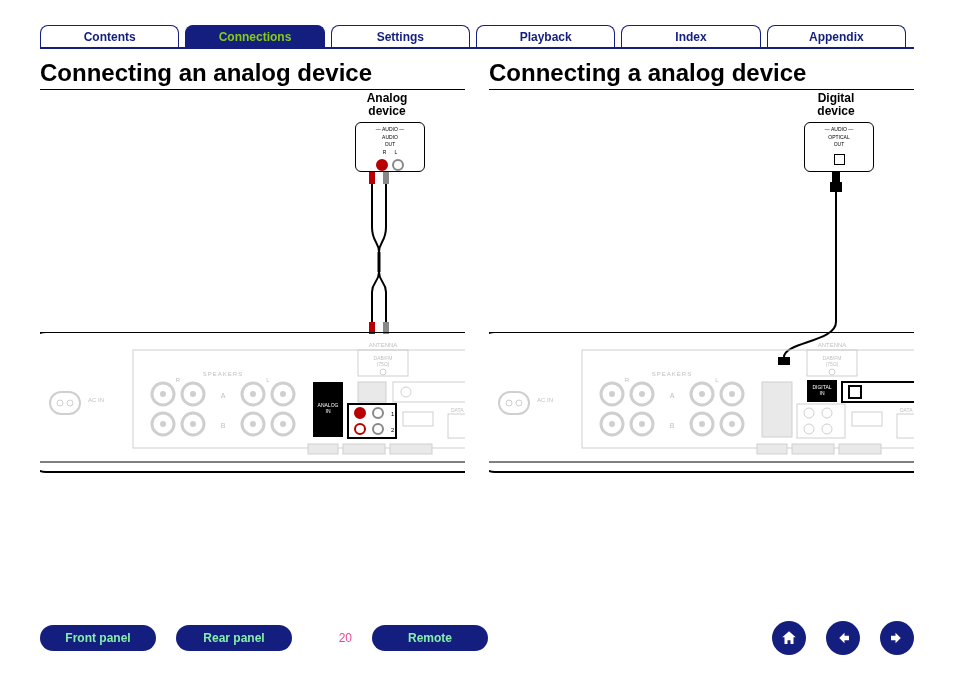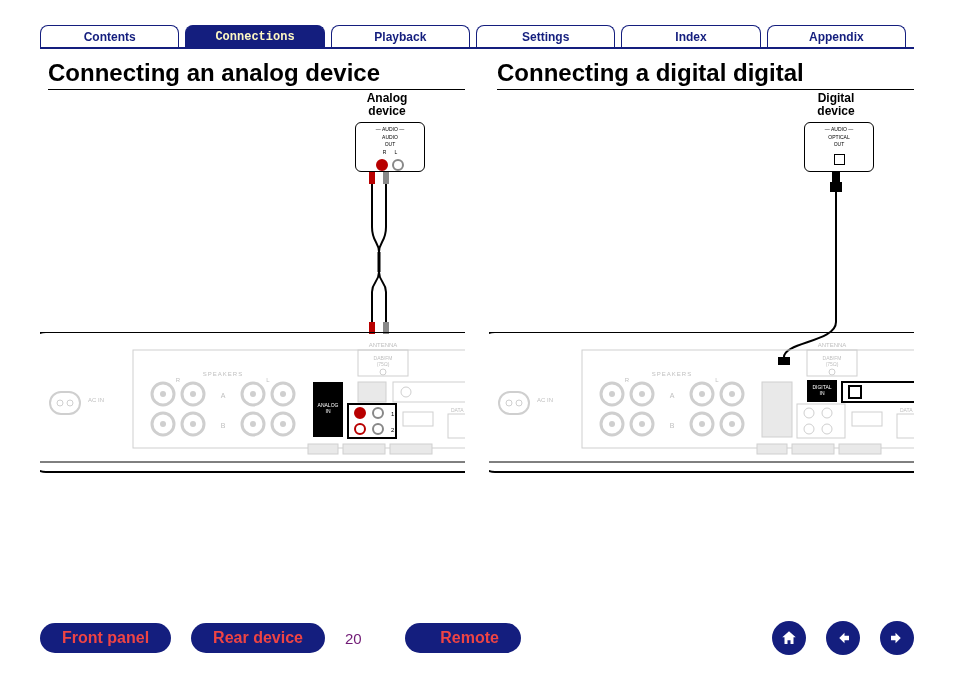--- a/index.html
+++ b/index.html
@@ -35,34 +35,33 @@
     border-top-left-radius: 8px;
     border-top-right-radius: 8px;
     line-height: 22px;
     background: #fff;
     margin-right: 6px;
     cursor: pointer;
   }
   .topnav .tab:last-child { margin-right: 8px; }
   .topnav .tab.active {
     background: #141e7e;
-    color: #fef9c3;
-    font-family: Liberation Mono, monospace;
+    color: #84cc16;
   }
   
   .columns {
     display: flex;
     margin-top: 6px;
   }
   .col { flex: 1 1 0; display:flex; flex-direction:column; }
   .col + .col { margin-left: 24px; }
   .section-title {
     font-size: 24px;
     font-weight: bold;
-    margin: 4px 0 2px 8px;
+    margin: 4px 0 2px 0;
     border-bottom: 1px solid #000;
     padding-bottom: 2px;
   }
   
   .device-area {
     position: relative;
     height: 85px;
   }
   .device-label {
     position:absolute;
@@ -131,34 +130,34 @@
   
   .bottomnav {
     position:absolute;
     left:40px; right:40px; bottom:18px;
     display:flex;
     align-items:center;
     gap:20px;
   }
   .pill {
     background:#141e7e;
-    color:#ef4444;
-    font-size:16px;
+    color:#86efac;
+    font-size:12px;
     font-weight:bold;
     padding:6px 22px;
     border-radius:16px;
     cursor:pointer;
     min-width:72px;
+    text-align:center;
+  }
+  .pageno {
+    font-size:12px;
+    color:#ec4899;
+    min-width:40px;
     text-align:right;
-  }
-  .pageno {
-    font-size:15px;
-    color:#701a75;
-    min-width:40px;
-    text-align:left;
   }
   .spacer { flex:1 1 auto; }
   .circle-btn {
     width:34px; height:34px;
     border-radius:50%;
     background:#141e7e;
     display:flex;
     align-items:center;
     justify-content:center;
     cursor:pointer;
@@ -166,22 +165,22 @@
   .circle-btn svg { fill:#fff; }
 </style>
 </head>
 <body>
 
 <div class="page">
 
   <div class="topnav">
     <div class="tab">Contents</div>
     <div class="tab active">Connections</div>
+    <div class="tab">Settings</div>
     <div class="tab">Playback</div>
-    <div class="tab">Settings</div>
     <div class="tab">Index</div>
     <div class="tab">Appendix</div>
   </div>
 
   <div class="columns">
 
     <div class="col">
       <div class="section-title">Connecting an analog device</div>
 
       <div class="device-area">
@@ -290,21 +289,21 @@
           <text x="423" y="80" font-size="5" fill="#bfbfbf">DATA</text>
 
           <rect x="280" y="112" width="30" height="10" fill="#e9e9e9" stroke="#cfcfcf"></rect>
           <rect x="315" y="112" width="42" height="10" fill="#e9e9e9" stroke="#cfcfcf"></rect>
           <rect x="362" y="112" width="42" height="10" fill="#e9e9e9" stroke="#cfcfcf"></rect>
         </svg>
       </div>
     </div>
 
     <div class="col">
-      <div class="section-title">Connecting a digital digital</div>
+      <div class="section-title">Connecting a analog device</div>
 
       <div class="device-area">
         <div class="device-label">
           <span>Digital</span><br><span>device</span>
         </div>
         <div class="device-box">
           <div style="font-size:5px;">— <span>AUDIO</span> —</div>
           <div class="rule">OPTICAL</div>
           <div class="rule">OUT</div>
           <span class="opt"></span>
@@ -382,21 +381,21 @@
           <rect x="280" y="112" width="30" height="10" fill="#e9e9e9" stroke="#cfcfcf"></rect>
           <rect x="315" y="112" width="42" height="10" fill="#e9e9e9" stroke="#cfcfcf"></rect>
           <rect x="362" y="112" width="42" height="10" fill="#e9e9e9" stroke="#cfcfcf"></rect>
         </svg>
       </div>
     </div>
   </div>
 
   <div class="bottomnav">
     <div class="pill">Front panel</div>
-    <div class="pill">Rear device</div>
+    <div class="pill">Rear panel</div>
     <div class="pageno">20</div>
     <div class="pill">Remote</div>
     <div class="spacer"></div>
     <div class="circle-btn">
       <svg width="18" height="18" viewBox="0 0 24 24">
           <path d="M12 3l9 8h-3v9h-4v-5h-4v5H6v-9H3z"></path>
         </svg>
     </div>
     <div class="circle-btn">
       <svg width="18" height="18" viewBox="0 0 24 24">

